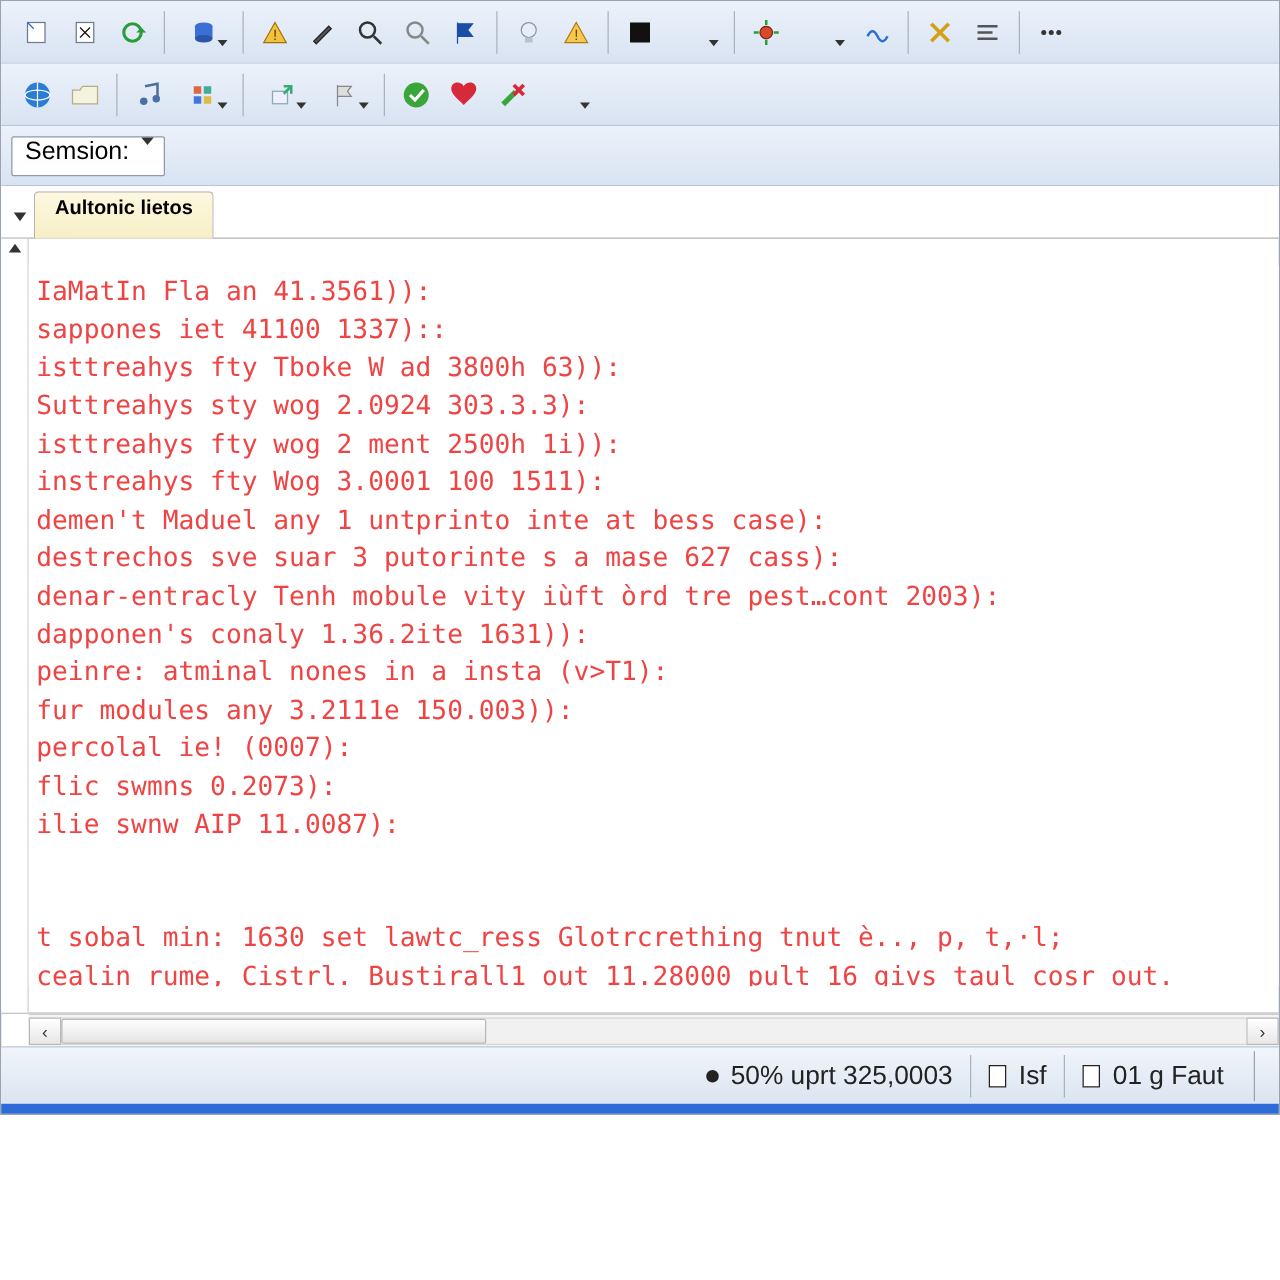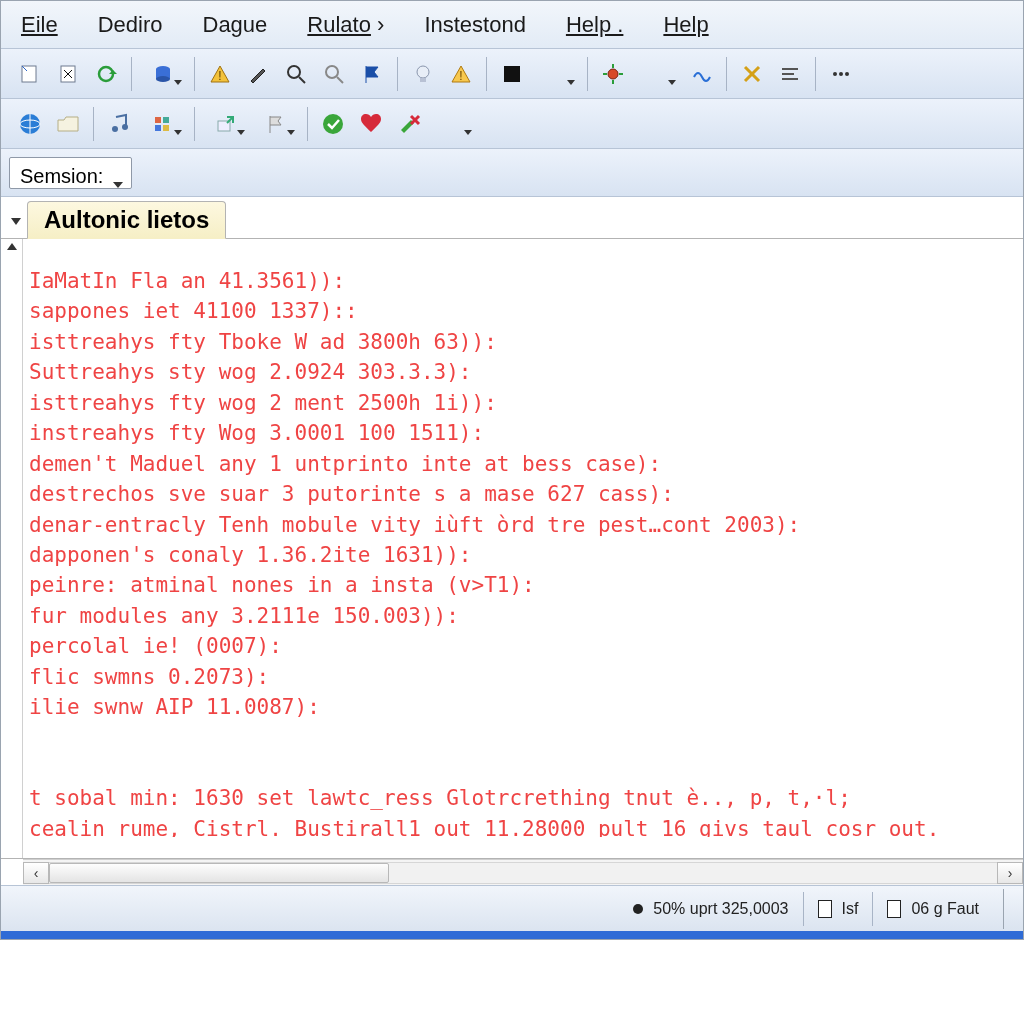--- a/index.html
+++ b/index.html
@@ -94,21 +94,21 @@
   }
   
   .session-row {
     height: 48px;
     background: linear-gradient(#ecf2fb,#d8e3f2);
     border-bottom: 1px solid #b7c4d6;
     display: flex; align-items: center;
     padding: 0 8px;
   }
   .session-box {
-    display: flex; align-items: flex-end;
+    display: flex; align-items: flex-start;
     background: #fff;
     border: 1px solid #8f99a8;
     height: 32px;
     padding: 0 8px 0 10px;
     font-size: 20px;
     gap: 10px;
     border-radius: 2px;
   }
   .session-box .caret {
     width: 0; height:0;
@@ -136,21 +136,21 @@
     border-top:7px solid #333;
   }
   .tab {
     height: 38px;
     padding: 4px 16px 0 16px;
     background: linear-gradient(#fdf8e0,#f6efc6);
     border: 1px solid #b3b3b3;
     border-bottom: 1px solid #f6efc6;
     border-radius: 4px 4px 0 0;
     font-weight: bold;
-    font-size: 24px;
+    font-size: 16px;
     position: relative;
     top: 1px;
   }
   .content-wrap {
     display: flex;
     height: 620px;
     border-bottom: 1px solid #b3b3b3;
   }
   .left-gutter {
     width: 22px;
@@ -201,21 +201,21 @@
     background: linear-gradient(#fdfdfd,#e4e4e4);
     border:1px solid #b8b8b8;
     border-radius: 2px;
   }
   
   .status-bar {
     height: 46px;
     background: linear-gradient(#f1f5fb,#dbe4f0);
     border-top: 1px solid #b7c4d6;
     display:flex; align-items:center;
-    font-size: 16px; color:#222;
+    font-size: 21px; color:#222;
   }
   .status-bar .flex { flex:1; }
   .status-seg {
     height: 34px;
     display:flex; align-items:center;
     padding: 0 14px;
     border-left: 1px solid #a8b4c6;
     gap: 10px;
   }
   .status-seg.first { border-left:none; }
@@ -236,29 +236,20 @@
     border-left:1px solid #9aa4b0;
     background: linear-gradient(#f1f5fb,#dbe4f0);
   }
 </style>
 </head>
 <body>
 
 <div class="window">
 
 
-  <div class="menu-bar">
-    <span class="menu-item"><span class="ul">Eile</span></span>
-    <span class="menu-item">Dediro</span>
-    <span class="menu-item">Dague</span>
-    <span class="menu-item"><span class="ul">Rulato</span><span>&nbsp;›</span></span>
-    <span class="menu-item">Instestond</span>
-    <span class="menu-item"><span class="ul">Help .</span></span>
-    <span class="menu-item"><span class="ul">Help</span></span>
-  </div>
 
   <div class="toolbar">
     <div class="group">
       <span class="tbtn">
         <svg width="22" height="22">
             <rect x="3" y="3" width="14" height="16" fill="#fff" stroke="#6e7b8f"></rect>
             <path d="M3 3 L8 8" stroke="#2d66c8"></path>
           </svg>
       </span>
       <span class="tbtn">
@@ -522,20 +513,20 @@
     <div class="status-seg first">
       <span class="status-dot"></span>
       <span>50% uprt 325,0003</span>
     </div>
     <div class="status-seg">
       <span class="doc-rect"></span>
       <span>Isf</span>
     </div>
     <div class="status-seg">
       <span class="doc-rect"></span>
-      <span>06 g  Faut</span>
+      <span>01 g  Faut</span>
     </div>
     <div style="width:30px"></div>
   </div>
 
   <div class="bottom-strip"></div>
   <div class="right-cut"></div>
 </div>
 
 </body></html>

